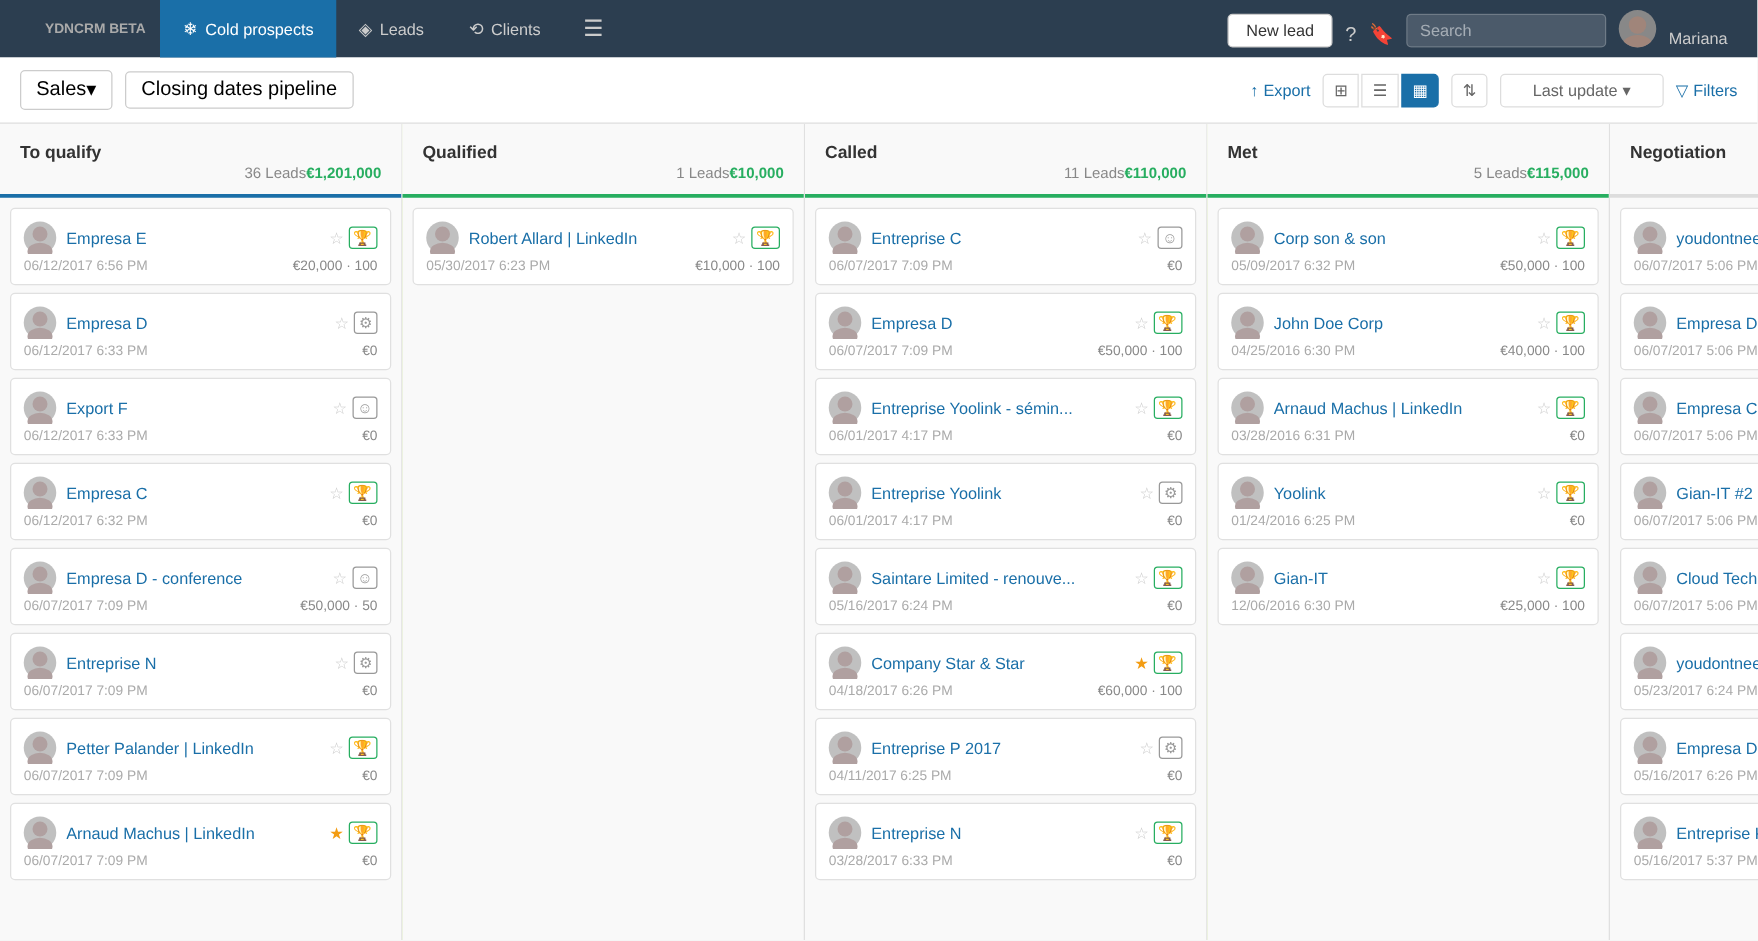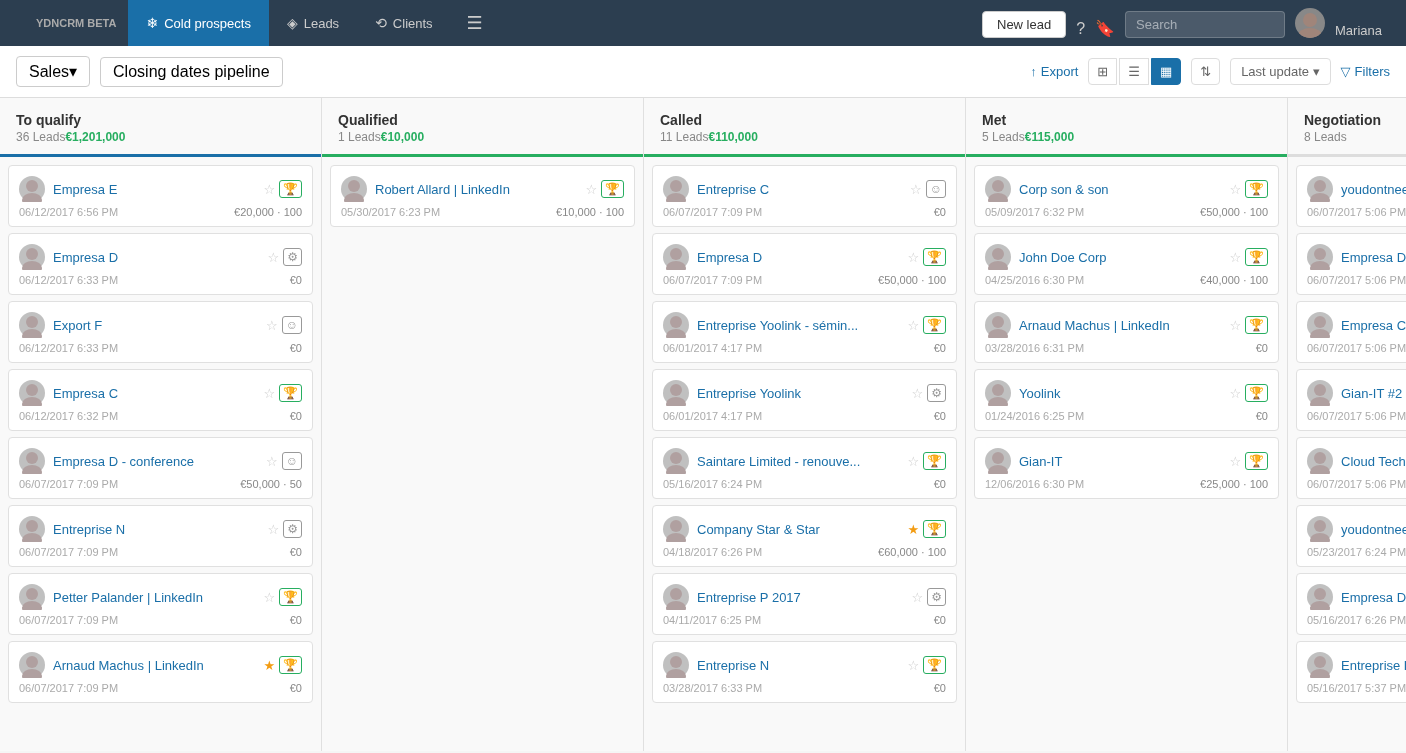--- a/index.html
+++ b/index.html
@@ -41,38 +41,38 @@
     .view-icons { display: flex; gap: 2px; }
     .view-icon-btn {
       border: 1px solid #ddd; background: #fff; padding: 5px 8px; cursor: pointer; font-size: 13px; color: #666;
     }
     .view-icon-btn.active { background: #1a6fa8; color: #fff; border-color: #1a6fa8; }
     .view-icon-btn:first-child { border-radius: 4px 0 0 4px; }
     .view-icon-btn:last-child { border-radius: 0 4px 4px 0; }
     .export-btn { color: #1a6fa8; cursor: pointer; font-size: 13px; display: flex; align-items: center; gap: 4px; }
     .sort-btn { border: 1px solid #ddd; border-radius: 4px; background: #fff; padding: 5px 8px; cursor: pointer; font-size: 13px; color: #666; }
     .last-update-btn {
-      border: 1px solid #ddd; border-radius: 4px; background: #fff; padding: 5px 10px; cursor: pointer; font-size: 13px; color: #666; display: flex; align-items: center; gap: 4px;
+      border: 1px solid #ddd; border-radius: 4px; background: #fff; padding: 5px 25px; cursor: pointer; font-size: 13px; color: #666; display: flex; align-items: center; gap: 4px;
     }
     .filters-btn { color: #1a6fa8; cursor: pointer; font-size: 13px; display: flex; align-items: center; gap: 4px; }
 
     
     .kanban-container {
       display: flex; overflow-x: auto; padding: 0; background: #bef264; height: calc(100vh - 46px - 54px); gap: 0;
     }
     .kanban-col {
       min-width: 322px; max-width: 322px; display: flex; flex-direction: column; border-right: 1px solid #e0e0e0; background: #f9f9f9;
     }
     .kanban-col-header {
       padding: 14px 16px 10px; background: #f9f9f9; border-bottom: 3px solid #ddd; flex-shrink: 0;
     }
     .kanban-col-header.blue-bar { border-bottom-color: #1a6fa8; }
     .kanban-col-header.green-bar { border-bottom-color: #27ae60; }
     .kanban-col-title { font-size: 14px; font-weight: 600; color: #333; }
-    .kanban-col-meta { display: flex; justify-content: flex-start; align-items: center; margin-top: 2px; }
+    .kanban-col-meta { display: flex; justify-content: flex-end; align-items: center; margin-top: 2px; }
     .kanban-col-leads { font-size: 12px; color: #888; }
     .kanban-col-amount { font-size: 12px; color: #27ae60; font-weight: 600; }
     .kanban-cards { overflow-y: auto; flex: 1; padding: 8px; display: flex; flex-direction: column; gap: 6px; }
 
     
     .kanban-card {
       background: #fff; border: 1px solid #e0e0e0; border-radius: 4px; padding: 10px 10px 8px; cursor: pointer; position: relative;
     }
     .card-header { display: flex; align-items: center; gap: 8px; margin-bottom: 4px; }
     .card-avatar { width: 26px; height: 26px; border-radius: 50%; background: #c0c0c0; flex-shrink: 0; display: flex; align-items: center; justify-content: center; font-size: 11px; color: #fff; }

